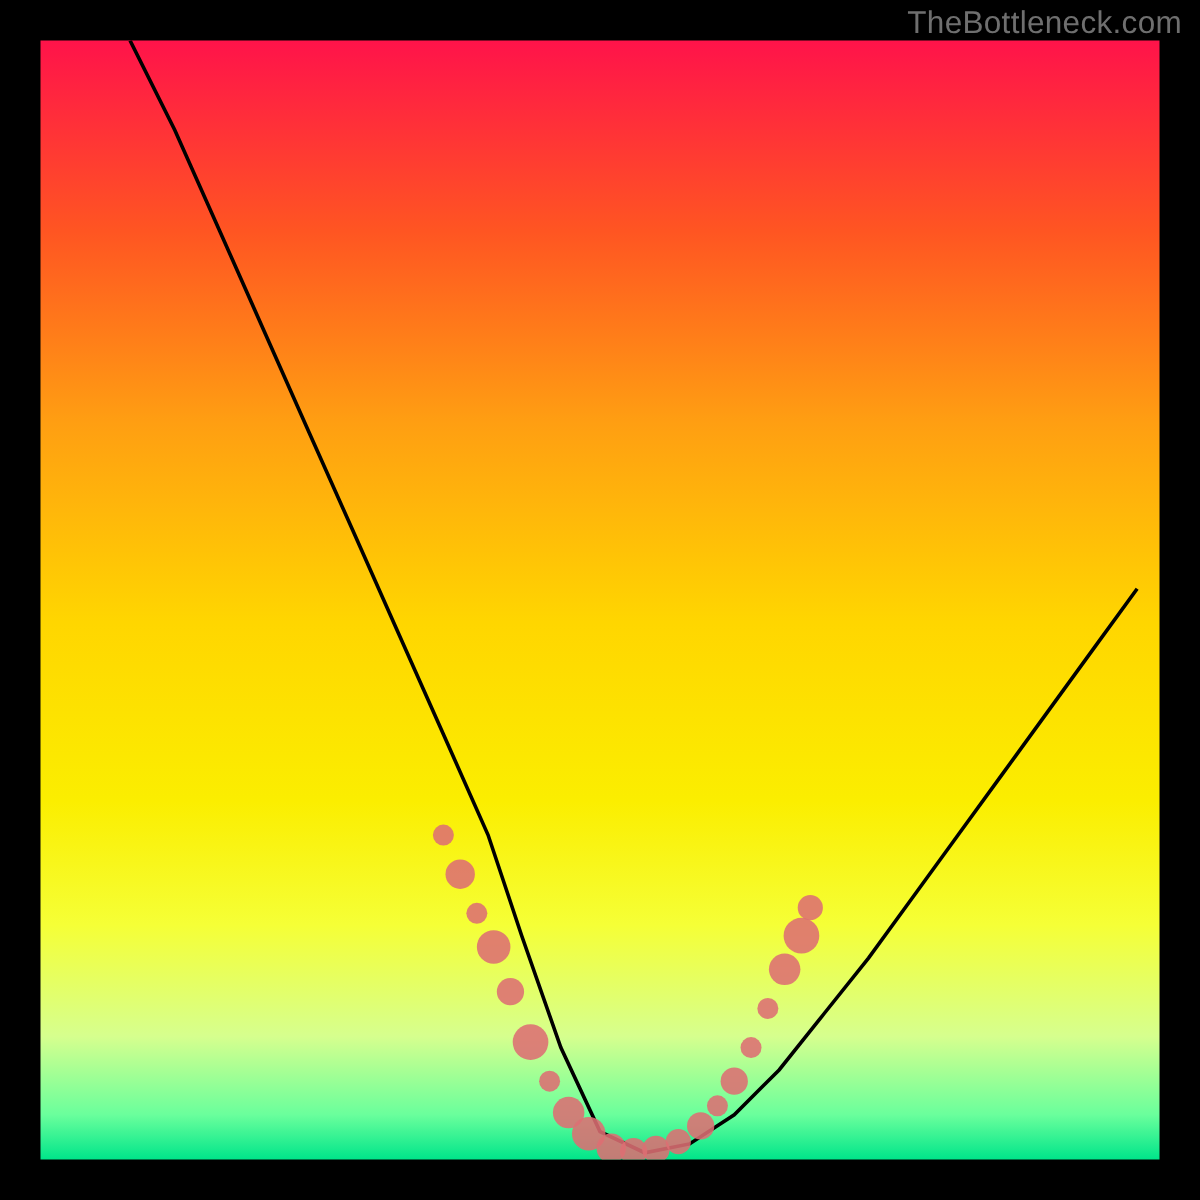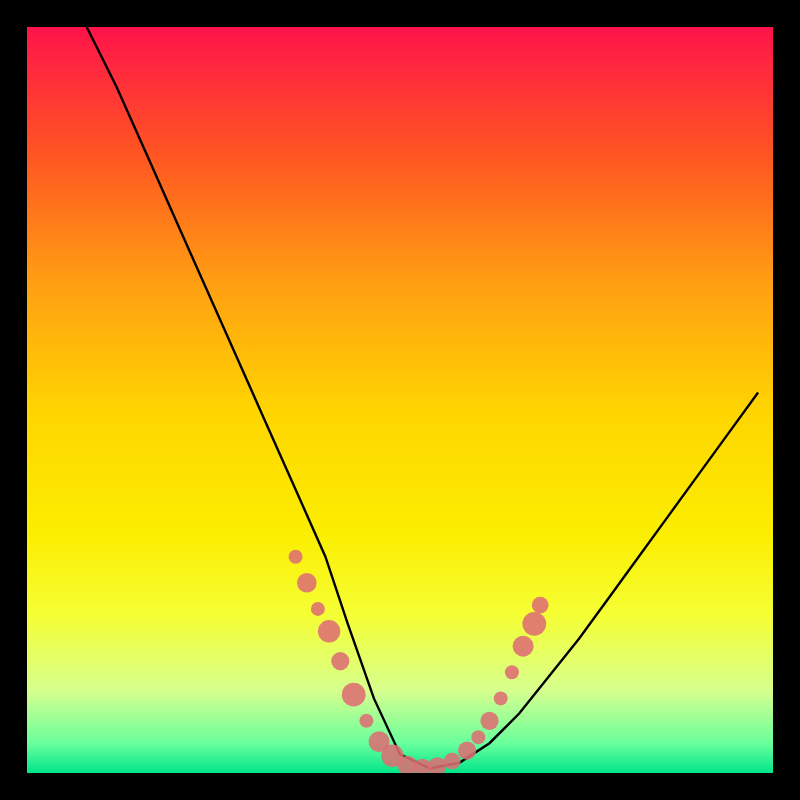--- a/index.html
+++ b/index.html
@@ -77,13 +77,14 @@
           <circle cx="451.3" cy="710.2" r="7.0" fill="#dd6e73" fill-opacity="0.88"></circle>
           <circle cx="462.5" cy="693.8" r="9.1" fill="#dd6e73" fill-opacity="0.88"></circle>
           <circle cx="473.7" cy="671.4" r="7.0" fill="#dd6e73" fill-opacity="0.88"></circle>
           <circle cx="484.9" cy="645.3" r="7.0" fill="#dd6e73" fill-opacity="0.88"></circle>
           <circle cx="496.1" cy="619.2" r="10.5" fill="#dd6e73" fill-opacity="0.88"></circle>
           <circle cx="507.3" cy="596.8" r="11.9" fill="#dd6e73" fill-opacity="0.88"></circle>
           <circle cx="513.2" cy="578.1" r="8.4" fill="#dd6e73" fill-opacity="0.88"></circle>
         </g>
     </svg>
   </div>
+  <div class="watermark">TheBottleneck.com</div>
 </div>
 
 </body></html>

